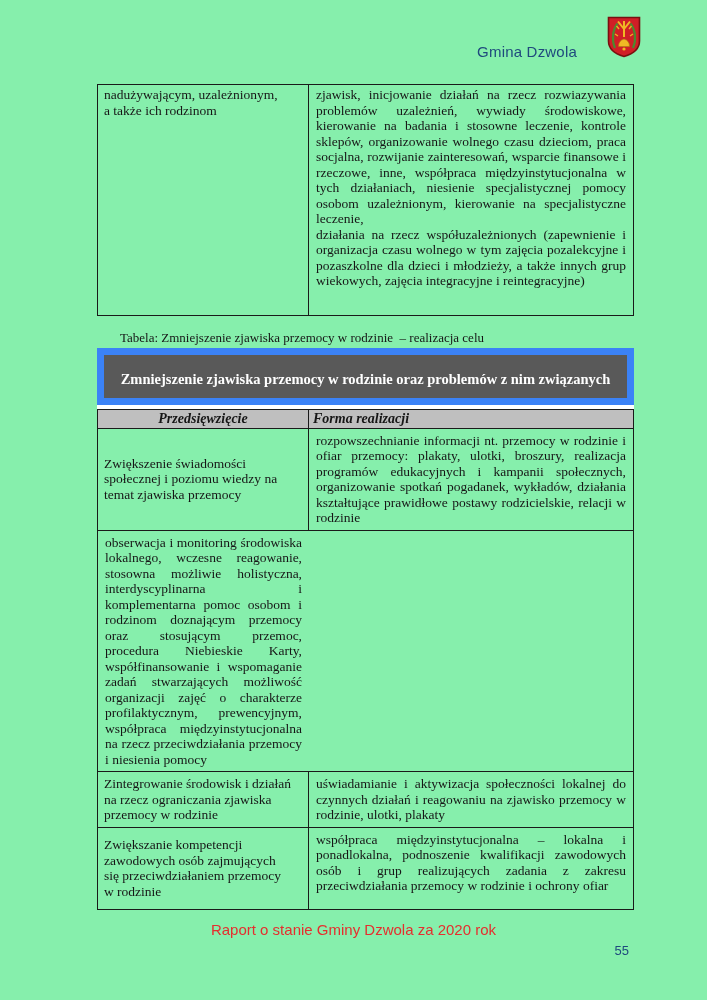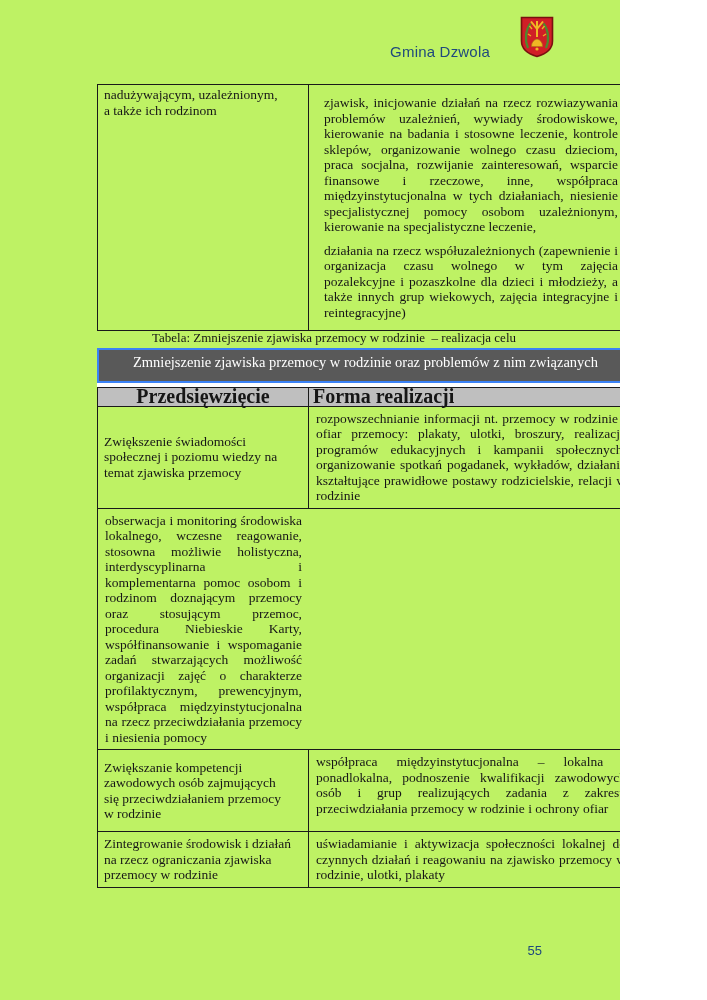--- a/index.html
+++ b/index.html
@@ -1,19 +1,19 @@
 <!DOCTYPE html>
 <html lang="pl"><head>
 <meta charset="utf-8">
 <style>
   html,body{margin:0;padding:0;background:#ffffff;}
   .page{
     position:relative;
-    width:620px;height:1000px;
-    background:#bef264;
+    width:707px;height:1000px;
+    background:#86efac;
     font-family:"Liberation Serif", serif;
     color:#161616;
     overflow:hidden;
   }
 
   
   .brand{
     position:absolute;top:43px;right:130px;
     font-family:"Liberation Sans", sans-serif;
     font-size:15px;color:#1F497D;letter-spacing:.2px;
@@ -29,48 +29,48 @@
     position:absolute;left:97px;top:84px;width:537px;min-height:232px;
     box-sizing:border-box;border:1px solid #1a1a1a;
     display:grid;grid-template-columns:211px 1fr;
   }
   .ttable .cell-l{
     border-right:1px solid #1a1a1a;
     padding:2px 6px 2px 6px;
     white-space:pre-line;
   }
   .ttable .cell-r{padding:2px 7px;text-align:justify;}
-  .ttable .cell-r p{margin:8px;}
+  .ttable .cell-r p{margin:0;}
 
   
   .caption{
-    position:absolute;left:152px;top:330px;
+    position:absolute;left:120px;top:330px;
     font-size:13px;white-space:pre-wrap;
   }
 
   
   .mtable{position:absolute;left:97px;top:348px;width:537px;box-sizing:border-box;}
   .mtitle{
-    box-sizing:border-box;border:2px solid #3b82f6;
+    box-sizing:border-box;border:7px solid #3b82f6;
     background:#595959;color:#ffffff;
-    font-weight:normal;font-size:14.5px;line-height:17px;
-    text-align:center;padding:4px 8px 10px 8px;
+    font-weight:bold;font-size:14.5px;line-height:17px;
+    text-align:center;padding:16px 8px 10px 8px;
   }
   .mgap{height:4px;background:#ffffff;}
   .mbody{box-sizing:border-box;border:1px solid #1a1a1a;}
   .mrow{display:grid;grid-template-columns:211px 1fr;border-top:1px solid #1a1a1a;}
   .mrow:first-child{border-top:none;}
   .mrow .cl{
     border-right:1px solid #1a1a1a;
     padding:3px 6px;
     display:flex;align-items:center;
     white-space:pre-line;
   }
   .mrow .cr{padding:4px 7px;text-align:justify;}
-  .mhead{background:#BFBFBF;font-weight:bold;font-size:20px;}
+  .mhead{background:#BFBFBF;font-weight:bold;font-size:14px;font-style:italic;}
   .mhead .cl{display:block;text-align:center;padding:1px 4px;white-space:normal;}
   .mhead .cr{text-align:left;padding:1px 4px;}
   .r1{min-height:99px;}
   .r2{min-height:167px;}
   .r3{min-height:46px;}
   .r4{min-height:81px;}
 
   
   .footer{
     position:absolute;left:0;top:921px;width:100%;
@@ -127,33 +127,34 @@
         <div class="cl">Zwiększenie świadomości
 społecznej i poziomu wiedzy na
 temat zjawiska przemocy</div>
         <div class="cr">rozpowszechnianie informacji nt. przemocy w rodzinie i ofiar przemocy: plakaty, ulotki, broszury, realizacja programów edukacyjnych i kampanii społecznych, organizowanie spotkań pogadanek, wykładów, działania kształtujące prawidłowe postawy rodzicielskie, relacji w rodzinie</div>
       </div>
 
       <div class="mrow r2">
         <div class="cr">obserwacja i monitoring środowiska lokalnego, wczesne reagowanie, stosowna możliwie holistyczna, interdyscyplinarna i komplementarna pomoc osobom i rodzinom doznającym przemocy oraz stosującym przemoc, procedura Niebieskie Karty, współfinansowanie i wspomaganie zadań stwarzających możliwość organizacji zajęć o charakterze profilaktycznym, prewencyjnym, współpraca międzyinstytucjonalna na rzecz przeciwdziałania przemocy i niesienia pomocy</div>
       </div>
 
+      <div class="mrow r3">
+        <div class="cl">Zintegrowanie środowisk i działań
+na rzecz ograniczania zjawiska
+przemocy w rodzinie</div>
+        <div class="cr">uświadamianie i aktywizacja społeczności lokalnej do czynnych działań i reagowaniu na zjawisko przemocy w rodzinie, ulotki, plakaty</div>
+      </div>
+
       <div class="mrow r4">
         <div class="cl">Zwiększanie kompetencji
 zawodowych osób zajmujących
 się przeciwdziałaniem przemocy
 w rodzinie</div>
         <div class="cr">współpraca międzyinstytucjonalna – lokalna i ponadlokalna, podnoszenie kwalifikacji zawodowych osób i grup realizujących zadania z zakresu przeciwdziałania przemocy w rodzinie i ochrony ofiar</div>
       </div>
 
-      <div class="mrow r3">
-        <div class="cl">Zintegrowanie środowisk i działań
-na rzecz ograniczania zjawiska
-przemocy w rodzinie</div>
-        <div class="cr">uświadamianie i aktywizacja społeczności lokalnej do czynnych działań i reagowaniu na zjawisko przemocy w rodzinie, ulotki, plakaty</div>
-      </div>
-
     </div>
   </div>
 
+  <div class="footer">Raport o stanie Gminy Dzwola za 2020 rok</div>
   <div class="pagenum">55</div>
 
 </div>
 
 </body></html>

